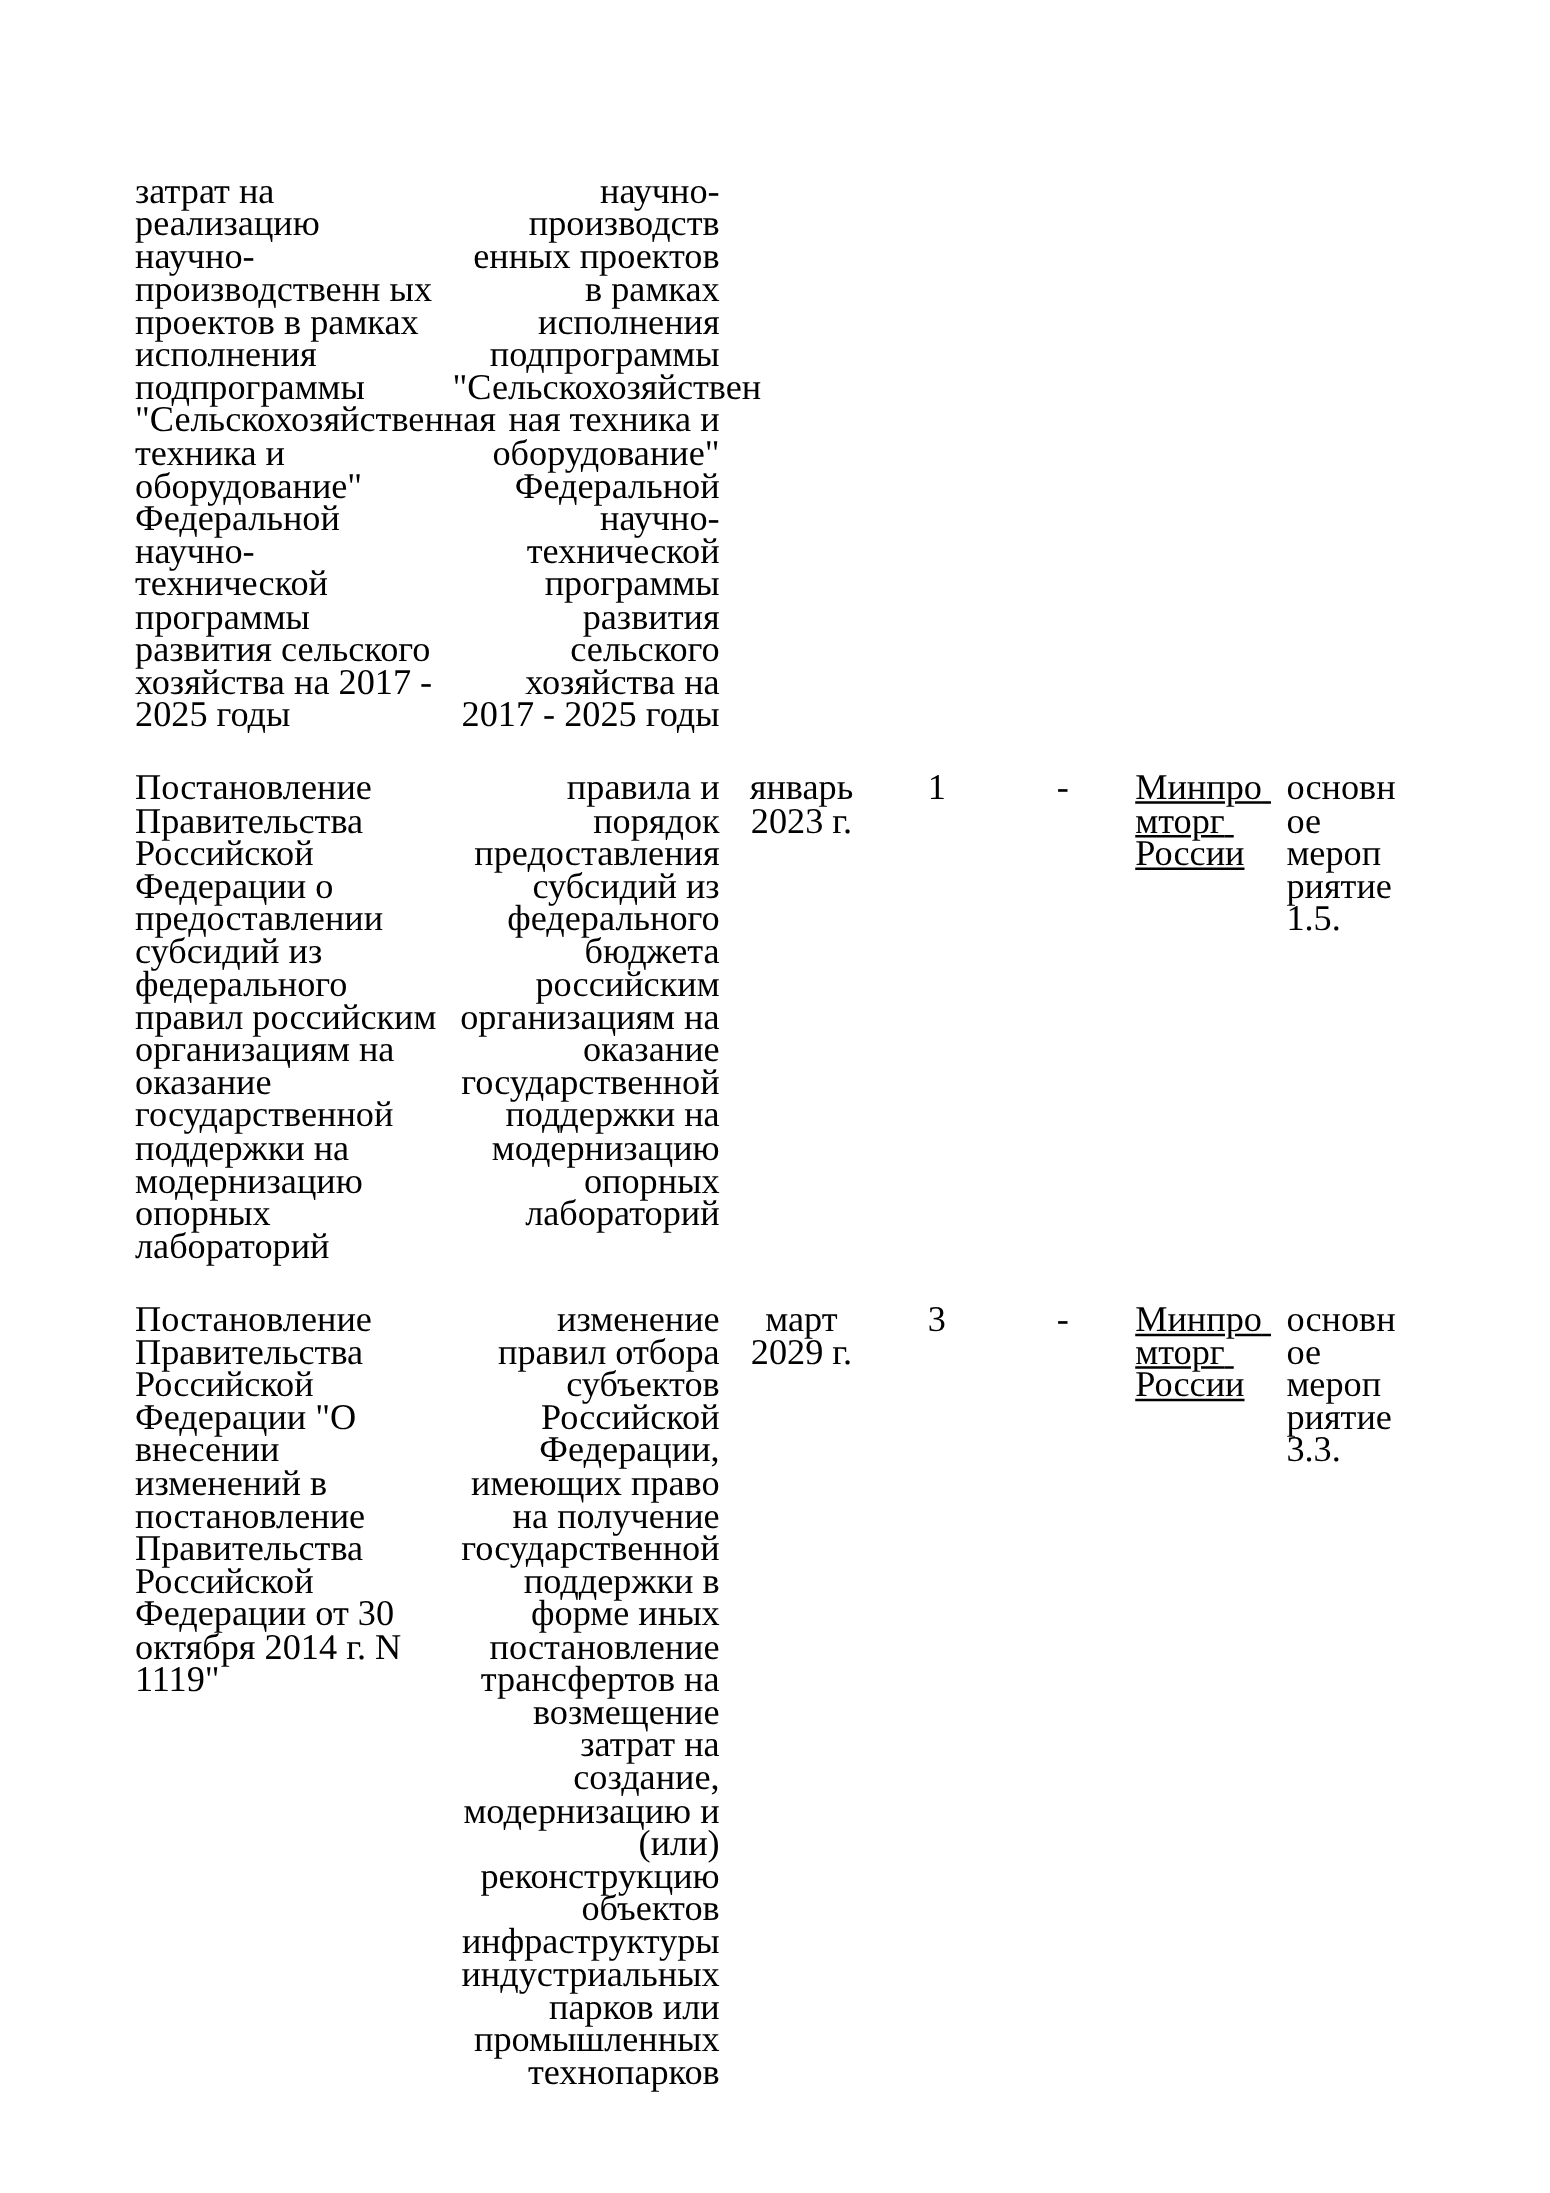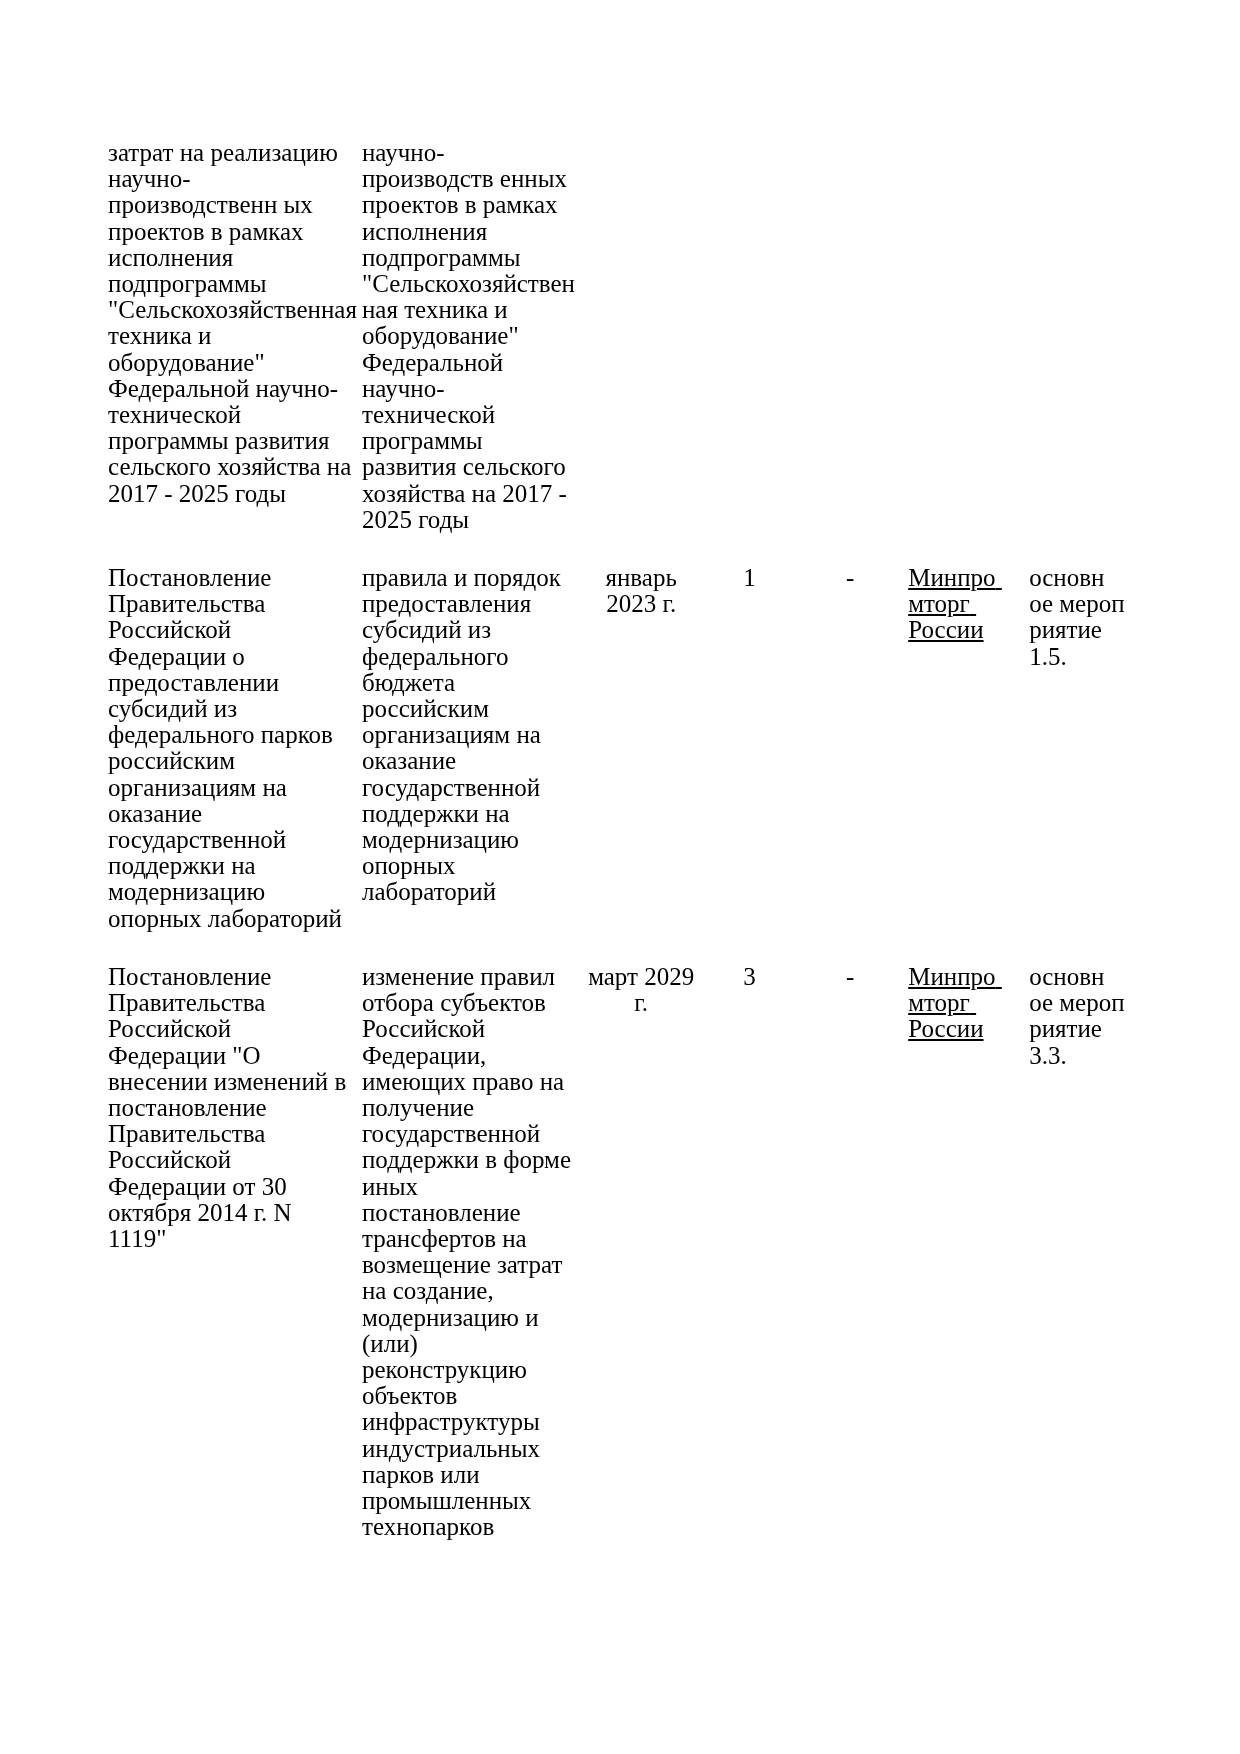--- a/index.html
+++ b/index.html
@@ -22,25 +22,25 @@
   }
   table.doc-table {
     border-collapse: collapse;
     width: 1032px;
     table-layout: fixed;
   }
   table.doc-table td {
     vertical-align: top;
     padding: 0 10px 0 0;
     border: none;
-    font-size: 25px;
+    font-size: 29px;
     line-height: 26.2px;
   }
   .col-a { width: 242px; }
-  .col-b { width: 212px; }
+  .col-b { width: 212px; text-align: right; }
   .col-c { width: 110px; }
   .col-d { width: 85px; }
   .col-e { width: 95px; }
   .col-f { width: 110px; text-decoration: underline; }
   .col-g { width: 100px; }
   tr.spacer td { height: 32px; padding: 0; font-size: 0; line-height: 0; }
   .cell-text { white-space: pre-wrap; }
   .dash { text-align: center; }
   .num { text-align: center; }
   .date { text-align: center; }
@@ -57,21 +57,21 @@
         <td class="col-c date cell-text"></td>
         <td class="col-d num cell-text"></td>
         <td class="col-e dash cell-text"></td>
         <td class="col-f cell-text"></td>
         <td class="col-g cell-text"></td>
       </tr>
       <tr class="spacer">
           <td colspan="7"></td>
         </tr>
       <tr>
-        <td class="col-a cell-text">Постановление Правительства Российской Федерации о предоставлении субсидий из федерального парков российским организациям на оказание государственной поддержки на модернизацию опорных лабораторий</td>
+        <td class="col-a cell-text">Постановление Правительства Российской Федерации о предоставлении субсидий из федерального правил российским организациям на оказание государственной поддержки на модернизацию опорных лабораторий</td>
         <td class="col-b cell-text">правила и порядок предоставления субсидий из федерального бюджета российским организациям на оказание государственной поддержки на модернизацию опорных лабораторий</td>
         <td class="col-c date cell-text">январь 2023 г.</td>
         <td class="col-d num cell-text">1</td>
         <td class="col-e dash cell-text">-</td>
         <td class="col-f cell-text">Минпро мторг России</td>
         <td class="col-g cell-text">основн ое мероп риятие 1.5.</td>
       </tr>
       <tr class="spacer">
           <td colspan="7"></td>
         </tr>

